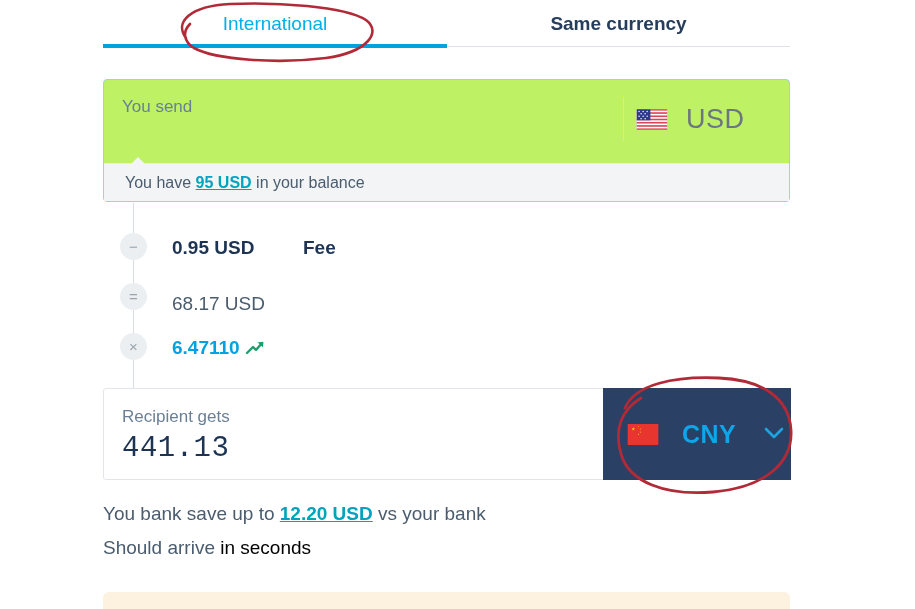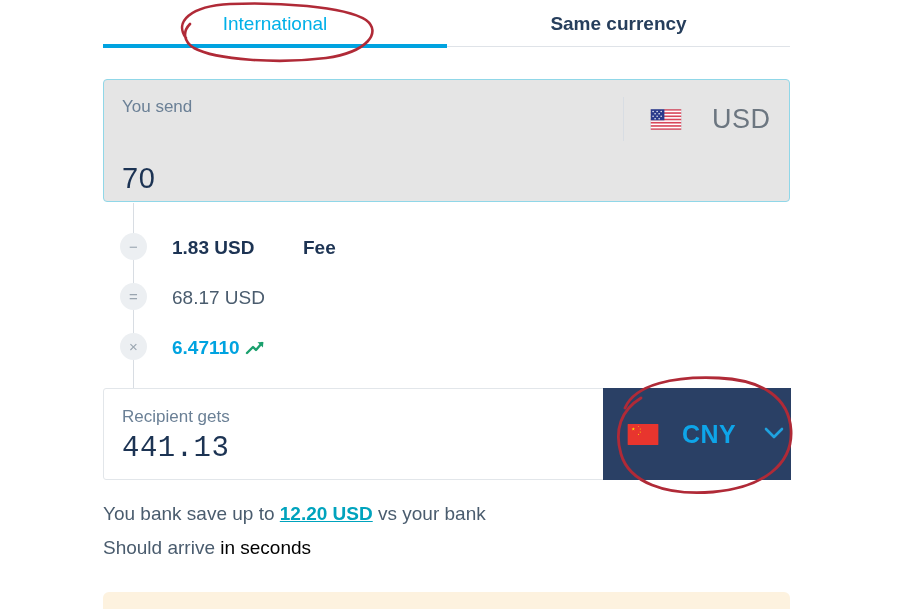--- a/index.html
+++ b/index.html
@@ -67,21 +67,21 @@
   
   .send-card {
     position: absolute;
     left: 103px;
     top: 79px;
     width: 687px;
     height: 123px;
     border: 1px solid #90d7e8;
     border-radius: 4px;
     box-sizing: border-box;
-    background: #e5e5e5;
+    background: #bef264;
   }
   .send-top {
     position: relative;
     height: 83px;
   }
   .send-label {
     position: absolute;
     left: 18px;
     top: 17px;
     font-size: 17px;
@@ -99,25 +99,25 @@
   .send-divider {
     position: absolute;
     left: 519px;
     top: 17px;
     width: 1px;
     height: 44px;
     background: #d8dde3;
   }
   .currency-chip {
     position: absolute;
-    left: 546px;
+    left: 532px;
     top: 24px;
     display: flex;
     align-items: center;
-    gap: 30px;
+    gap: 18px;
   }
   .currency-code-usd {
     font-size: 27px;
     color: #6c7680;
     letter-spacing: 0.5px;
   }
 
   
   .flag {
     width: 32px;
@@ -198,20 +198,21 @@
     top: 12px;
     font-size: 19px;
     white-space: nowrap;
   }
   .row-value.strong {
     color: #1c3353;
     font-weight: bold;
   }
   .row-value.plain {
     color: #4a5c6e;
+    margin-top: 6px;
   }
   .row-value.rate {
     color: #00a3e0;
     font-weight: bold;
   }
   .row-desc {
     position: absolute;
     left: 200px;
     top: 12px;
     font-size: 19px;
@@ -373,29 +374,35 @@
               <circle cx="13" cy="9" r="0.9"></circle>
             <circle cx="5.5" cy="12" r="0.9"></circle>
               <circle cx="10.5" cy="12" r="0.9"></circle>
           </g>
           <rect width="38" height="26" fill="none" stroke="#c9ced4" stroke-width="0.6"></rect>
         </svg>
       </span>
       <span class="currency-code-usd">USD</span>
     </div>
   </div>
+  <div class="balance-bar">
+    <div class="balance-notch"></div>
+    <div class="balance-text">
+      <span>You have </span><a class="balance-link" href="#">95 USD</a><span> in your balance</span>
+    </div>
+  </div>
 </div>
 
 <div class="connector"></div>
 
 <div class="rows">
 
   <div class="row">
     <div class="op">−</div>
-    <div class="row-value strong">1.83 USD</div>
+    <div class="row-value strong">0.95 USD</div>
     <div class="row-desc strong">Fee</div>
   </div>
 
   <div class="row">
     <div class="op">=</div>
     <div class="row-value plain">68.17 USD</div>
   </div>
 
   <div class="row">
     <div class="op">×</div>

